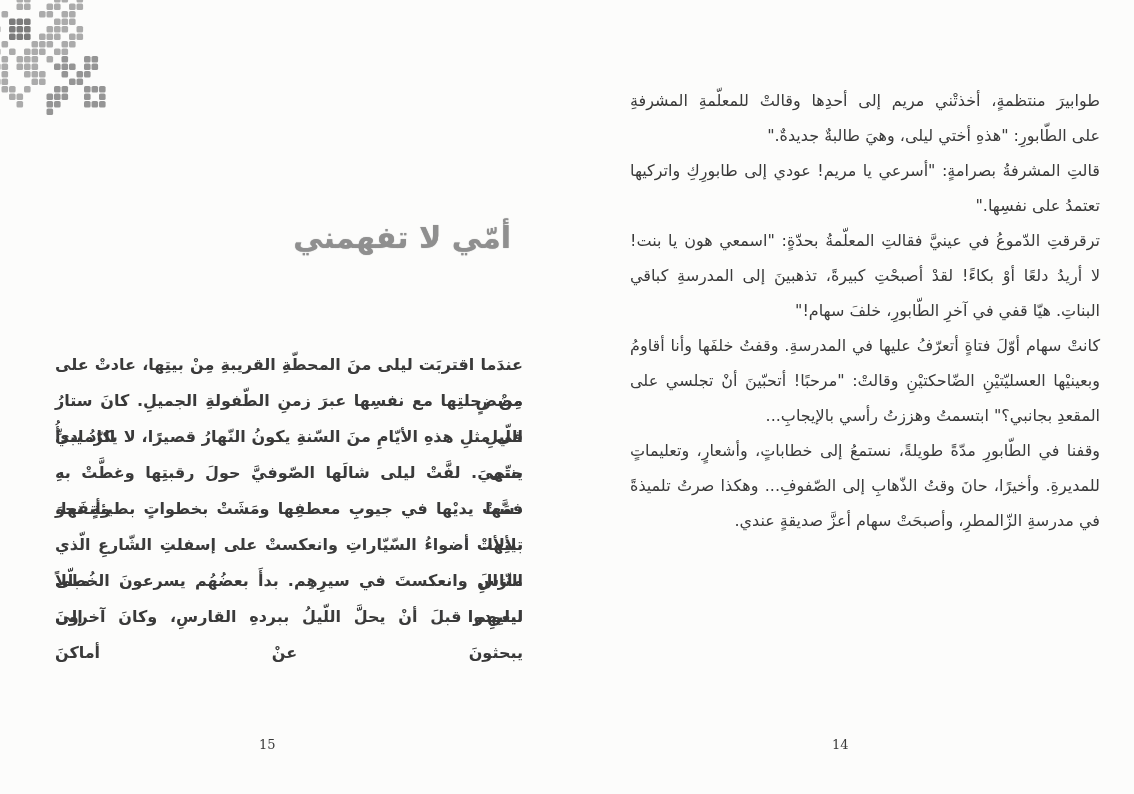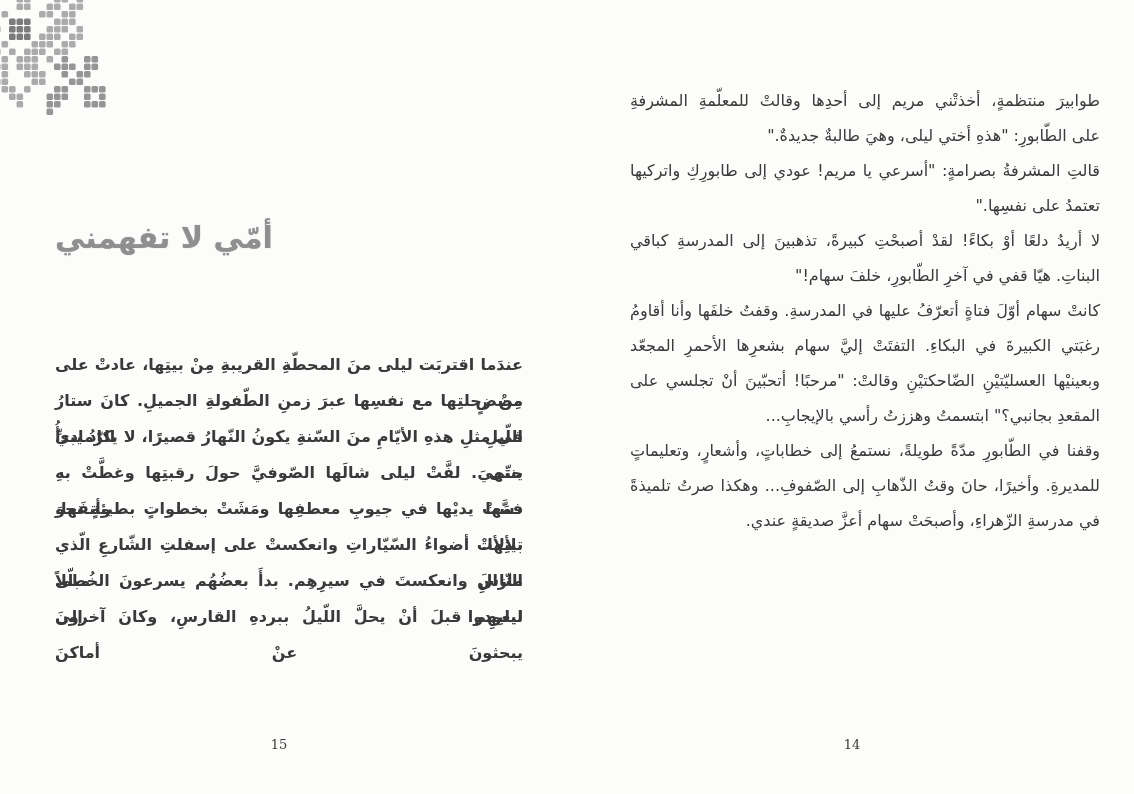--- a/index.html
+++ b/index.html
@@ -22,21 +22,21 @@
     position: absolute;
     top: 0; height: 598px;
   }
   .page-left  { left: 55px;  width: 468px; }
   .page-right { left: 630px; width: 470px; }
   .chapter-title {
     position: absolute;
     top: 220px; right: 12px; left: 0;
     margin: 0;
     direction: rtl;
-    text-align: left;
+    text-align: right;
     font-family: "DejaVu Sans", sans-serif;
     font-size: 30px;
     font-weight: bold;
     color: #8f8f8f;
     text-shadow: 0 0 1px #a8a8a8;
     letter-spacing: 0.5px;
   }
   .body-text {
     position: absolute;
     left: 0; right: 0;
@@ -58,21 +58,21 @@
     text-align: justify;
     text-align-last: justify;
   }
   .line.end {
     text-align: right;
   }
   .page-number {
     position: absolute;
     top: 737px;
     width: 40px;
-    text-align: center;
+    text-align: left;
     font-family: "DejaVu Serif", serif;
     font-size: 13px;
     color: #3a3a3a;
   }
   .page-left  .page-number { left: 204px; }
   .page-right .page-number { left: 202px; }
 </style>
 </head>
 <body>
 
@@ -199,26 +199,26 @@
       </div>
     <div class="page-number">15</div>
   </div>
 
   <div class="page page-right">
     <div class="body-text">
         <div class="line full">طوابيرَ منتظمةٍ، أخذتْني مريم إلى أحدِها وقالتْ للمعلّمةِ المشرفةِ</div>
         <div class="line end">على الطّابورِ: "هذهِ أختي ليلى، وهيَ طالبةٌ جديدةٌ."</div>
         <div class="line full">قالتِ المشرفةُ بصرامةٍ: "أسرعي يا مريم! عودي إلى طابورِكِ واتركيها</div>
         <div class="line end">تعتمدُ على نفسِها."</div>
+        <div class="line full">ترقرقتِ الدّموعُ في عينيَّ فقالتِ المعلّمةُ بحدّةٍ: "اسمعي هون يا بنت!</div>
         <div class="line full">لا أريدُ دلعًا أوْ بكاءً! لقدْ أصبحْتِ كبيرةً، تذهبينَ إلى المدرسةِ كباقي</div>
         <div class="line end">البناتِ. هيّا قفي في آخرِ الطّابورِ، خلفَ سهام!"</div>
         <div class="line full">كانتْ سهام أوّلَ فتاةٍ أتعرّفُ عليها في المدرسةِ. وقفتُ خلفَها وأنا أقاومُ</div>
-        <div class="line full">رغبَتي الكبيرةَ في البكاءِ. التفتَتْ إليَّ سهام بشعرِها الأحمرِ المجعّد</div>
         <div class="line full">وبعينيْها العسليّتيْنِ الضّاحكتيْنِ وقالتْ: "مرحبًا! أتحبّينَ أنْ تجلسي على</div>
         <div class="line end">المقعدِ بجانبي؟" ابتسمتُ وهززتُ رأسي بالإيجابِ...</div>
         <div class="line full">وقفنا في الطّابورِ مدّةً طويلةً، نستمعُ إلى خطاباتٍ، وأشعارٍ، وتعليماتٍ</div>
         <div class="line full">للمديرةِ. وأخيرًا، حانَ وقتُ الذّهابِ إلى الصّفوفِ... وهكذا صرتُ تلميذةً</div>
-        <div class="line end">في مدرسةِ الزّهراءِ، وأصبحَتْ سهام أعزَّ صديقةٍ عندي.</div>
+        <div class="line end">في مدرسةِ الزّالمطرِ، وأصبحَتْ سهام أعزَّ صديقةٍ عندي.</div>
       </div>
     <div class="page-number">14</div>
   </div>
 
 </div>
 
 </body></html>

